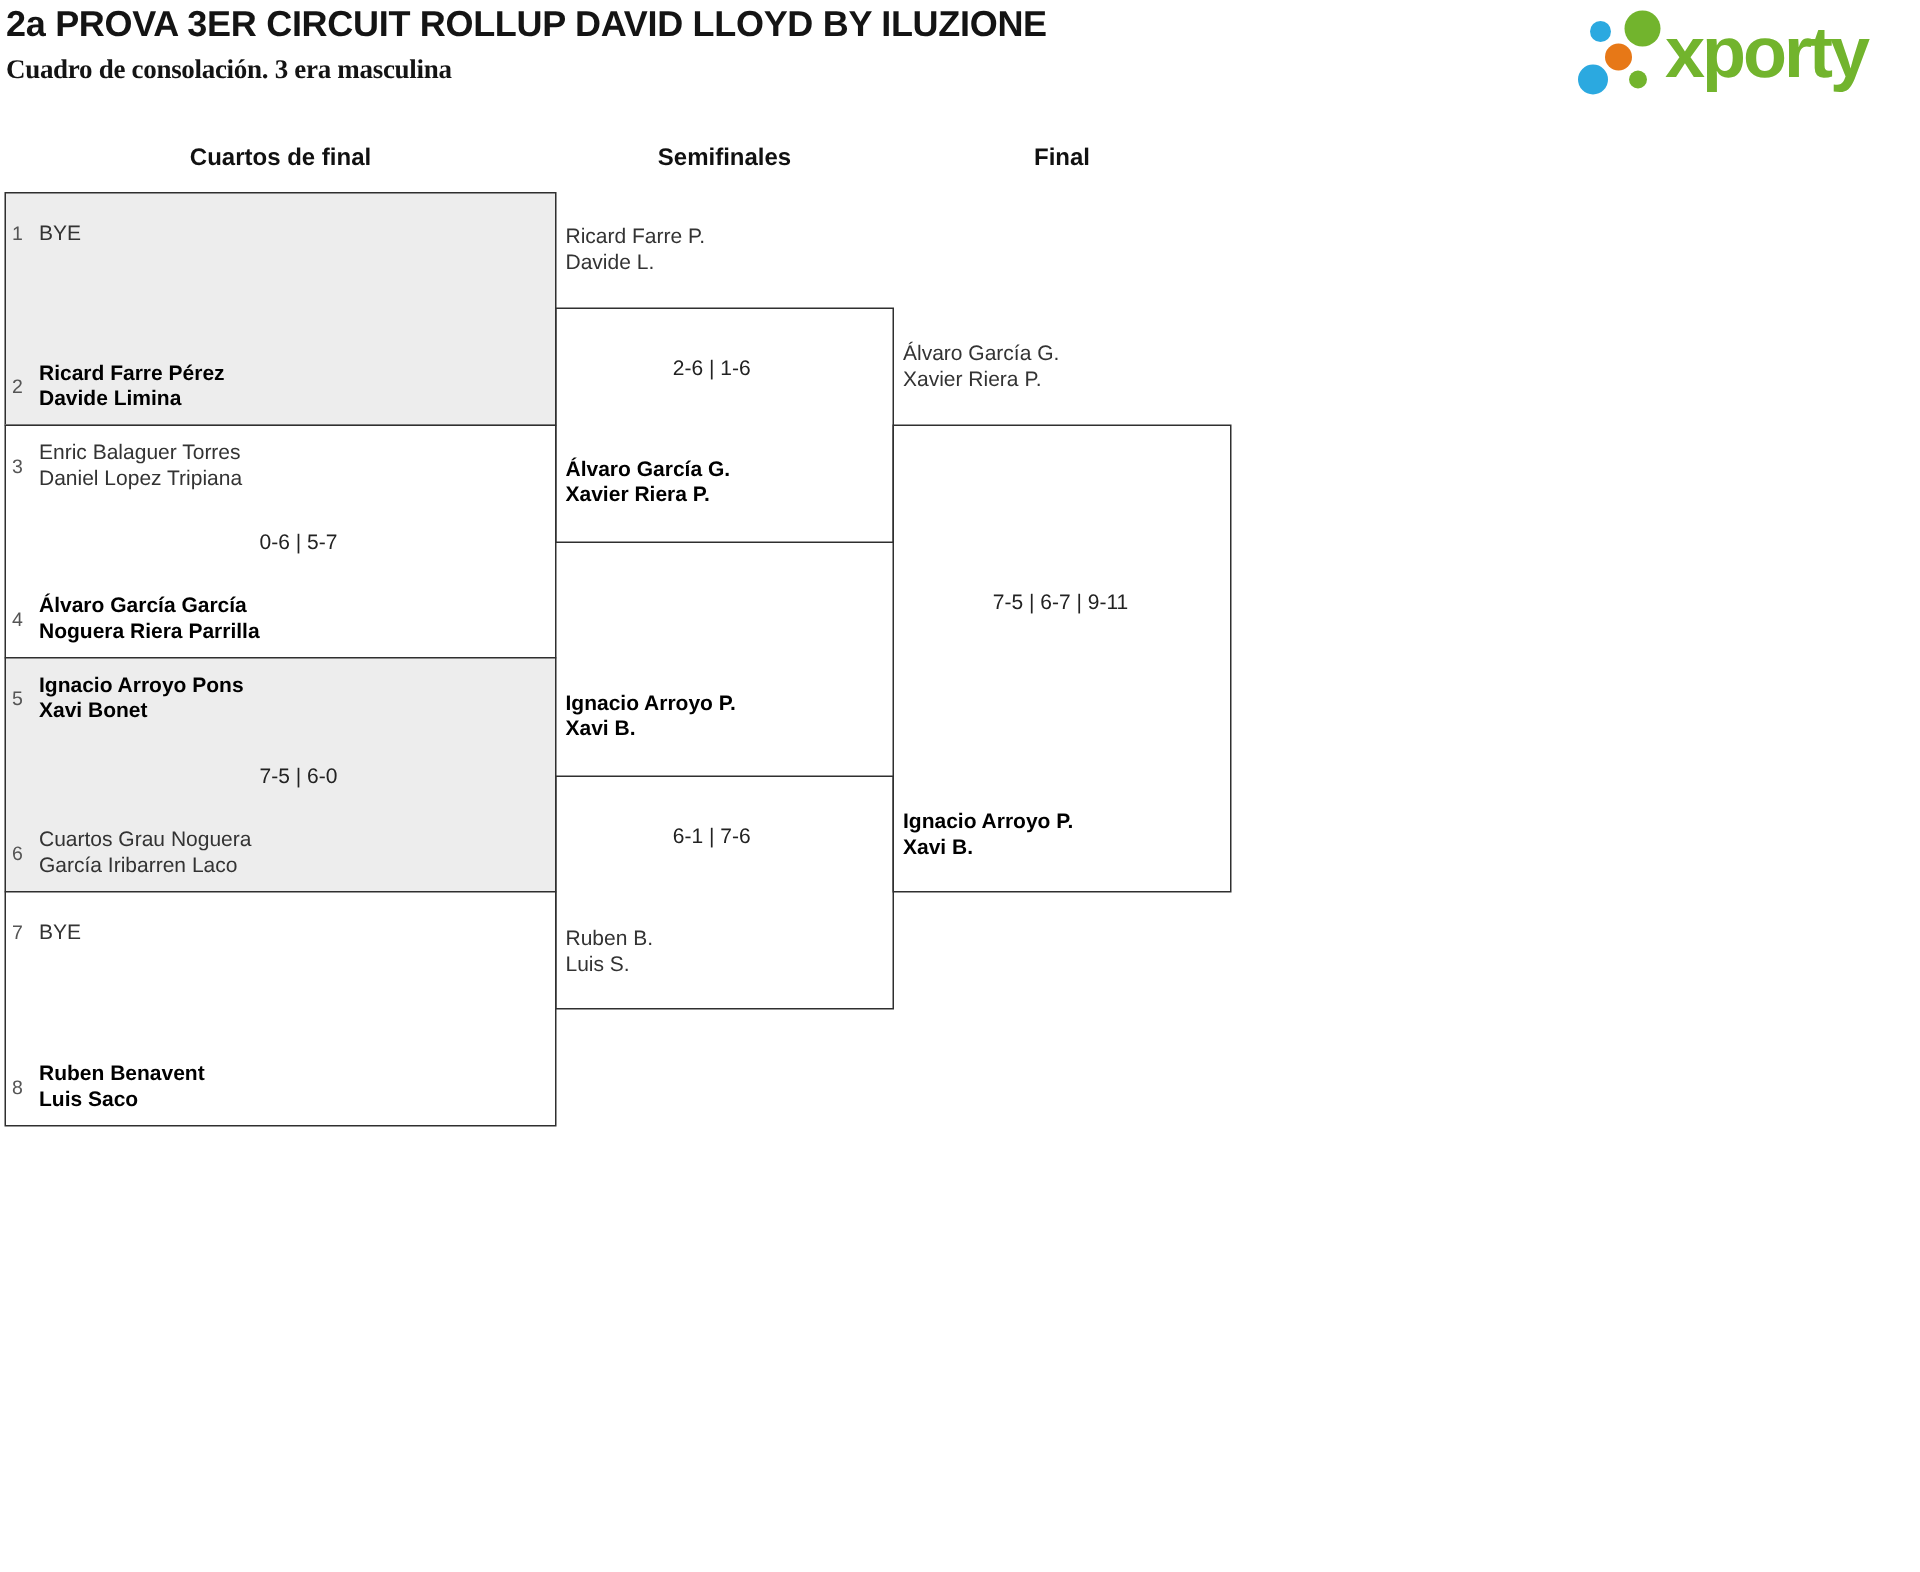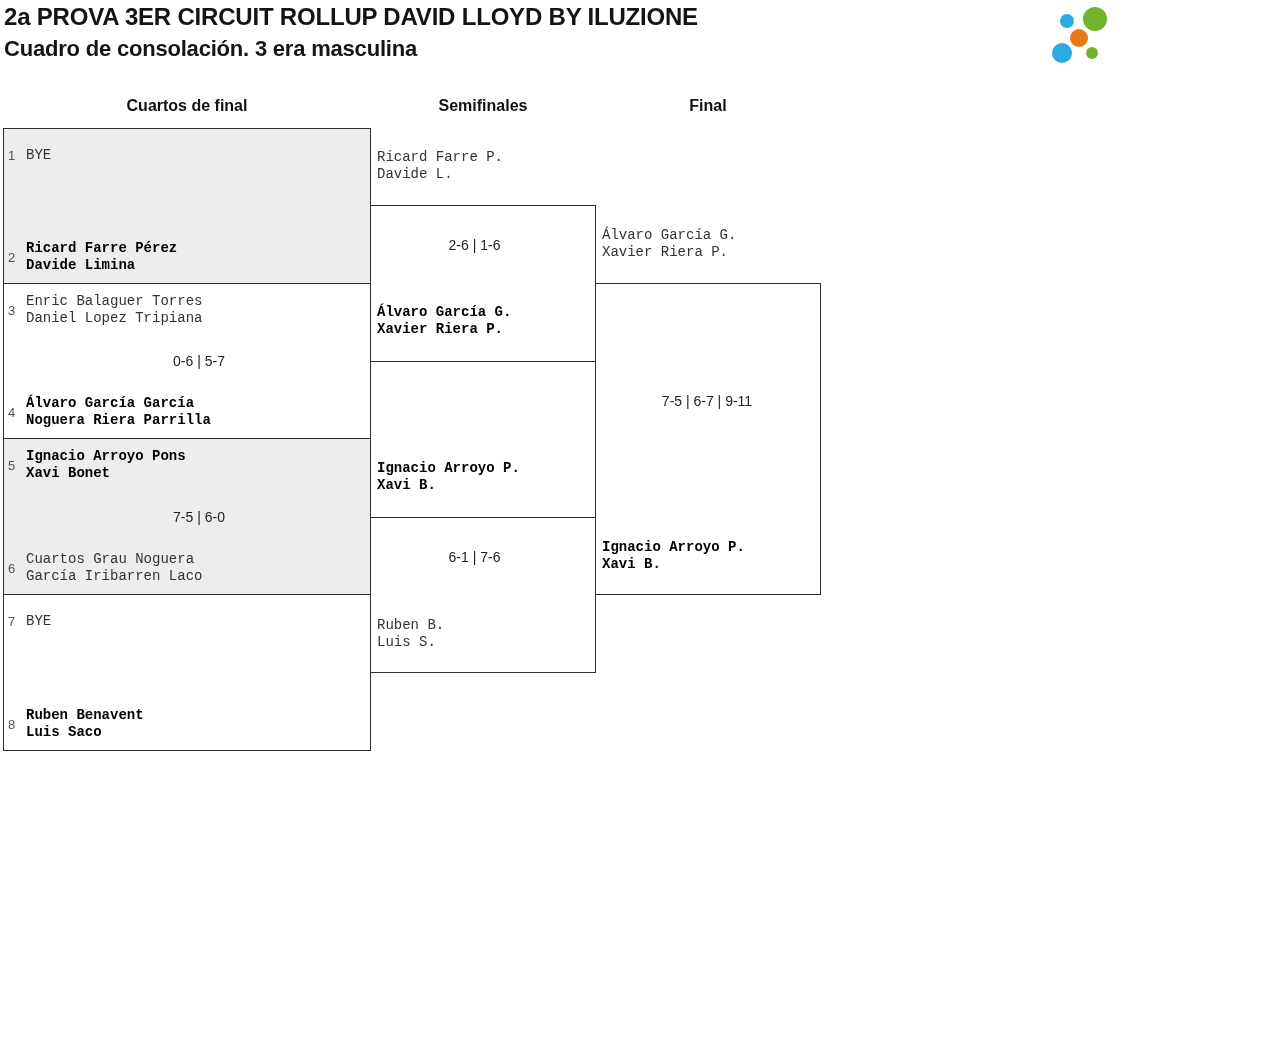--- a/index.html
+++ b/index.html
@@ -5,21 +5,21 @@
   * { margin:0; padding:0; box-sizing:border-box; }
   html,body { background:#fff; }
   body {
     width:1280px; height:1048px; position:relative; overflow:hidden;
     font-family:"Liberation Sans", sans-serif; color:#141414;
   }
   .abs { position:absolute;text-align:center; }
 
   
   .title1 { left:4px; top:3px; font-size:24px; font-weight:700; letter-spacing:-0.2px; white-space:nowrap; }
-  .title2 { left:4px; top:36px; font-size:22px; font-weight:700; letter-spacing:-0.2px; white-space:nowrap; }
+  .title2 { left:4px; top:36px; font-size:18px; font-weight:700; letter-spacing:-0.2px; white-space:nowrap;font-family:Liberation Serif, serif; }
 
   
   .logo { left:1050px; top:5px; width:215px; height:62px; }
   .logo .dot { position:absolute; border-radius:50%; }
   .dot-green-lg  { left:33px; top:2px;  width:24px; height:24px; background:#72b42d; }
   .dot-blue-sm   { left:10px; top:9px;  width:14px; height:14px; background:#2ba9e0; }
   .dot-orange    { left:20px; top:24px; width:18px; height:18px; background:#e77817; }
   .dot-blue-lg   { left:2px;  top:38px; width:20px; height:20px; background:#2ba9e0; }
   .dot-green-sm  { left:36px; top:42px; width:12px; height:12px; background:#72b42d; }
   .wordmark {
@@ -39,21 +39,21 @@
   .qf2 { left:3px; top:283px; width:368px; height:156px; background:#ffffff; }
   .qf3 { left:3px; top:438px; width:368px; height:157px; background:#ededed; }
   .qf4 { left:3px; top:594px; width:368px; height:157px; background:#ffffff; }
   .sf1 { left:370px; top:205px; width:226px; height:157px; }
   .sf2 { left:370px; top:517px; width:226px; height:156px; }
   .fin { left:595px; top:283px; width:226px; height:312px; }
 
   
   .entry { position:absolute; height:36px; display:flex; align-items:center; }
   .seed { width:18px; flex:none; font-size:13px; color:#555; }
-  .names { display:flex; flex-direction:column; justify-content:flex-start;font-family:Liberation Mono, monospace; }
+  .names { display:flex; flex-direction:column; justify-content:flex-start; }
   .names div { font-size:14px; line-height:17px; color:#333; white-space:nowrap; }
   .names.w div { font-weight:700; color:#000; }
 
   
   .score { position:absolute; font-size:14px; line-height:17px; color:#222; text-align:center; }
   .sc-qf { left:3px;   width:368px;padding-left:24px; }
   .sc-sf { left:370px; width:209px; }
   .sc-f  { left:595px; width:224px; }
 </style>
 </head>
@@ -63,20 +63,21 @@
 
   <h1 class="abs title1">2a PROVA 3ER CIRCUIT ROLLUP DAVID LLOYD BY ILUZIONE</h1>
   <h2 class="abs title2">Cuadro de consolación. 3 era masculina</h2>
 
   <div class="abs logo">
     <span class="dot dot-blue-sm"></span>
     <span class="dot dot-green-lg"></span>
     <span class="dot dot-orange"></span>
     <span class="dot dot-blue-lg"></span>
     <span class="dot dot-green-sm"></span>
+    <span class="wordmark">xporty</span>
   </div>
 
   <div class="abs round-header rh-qf">Cuartos de final</div>
   <div class="abs round-header rh-sf">Semifinales</div>
   <div class="abs round-header rh-f">Final</div>
 
   <div class="abs box qf1"></div>
   <div class="abs box qf2"></div>
   <div class="abs box qf3"></div>
   <div class="abs box qf4"></div>

